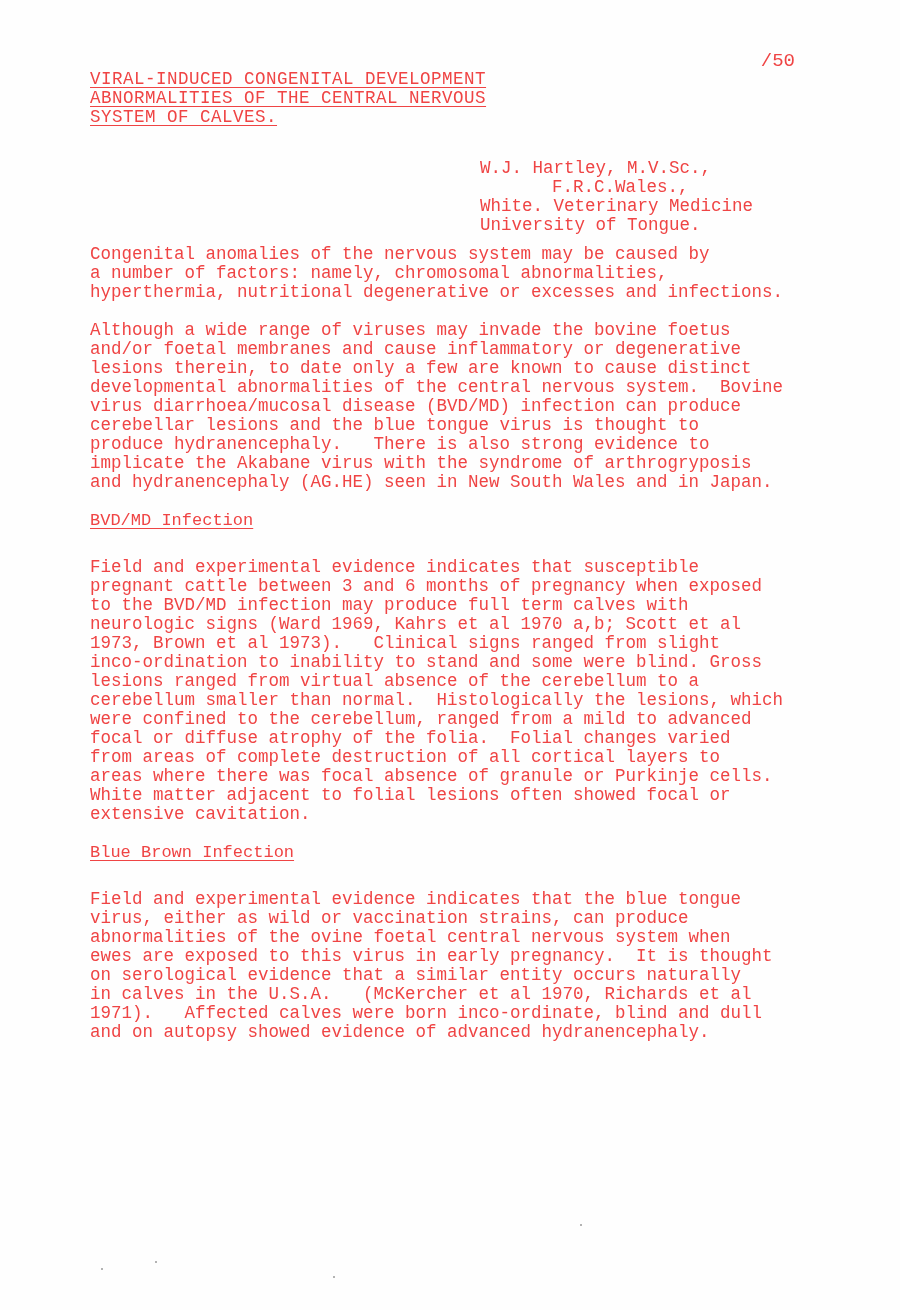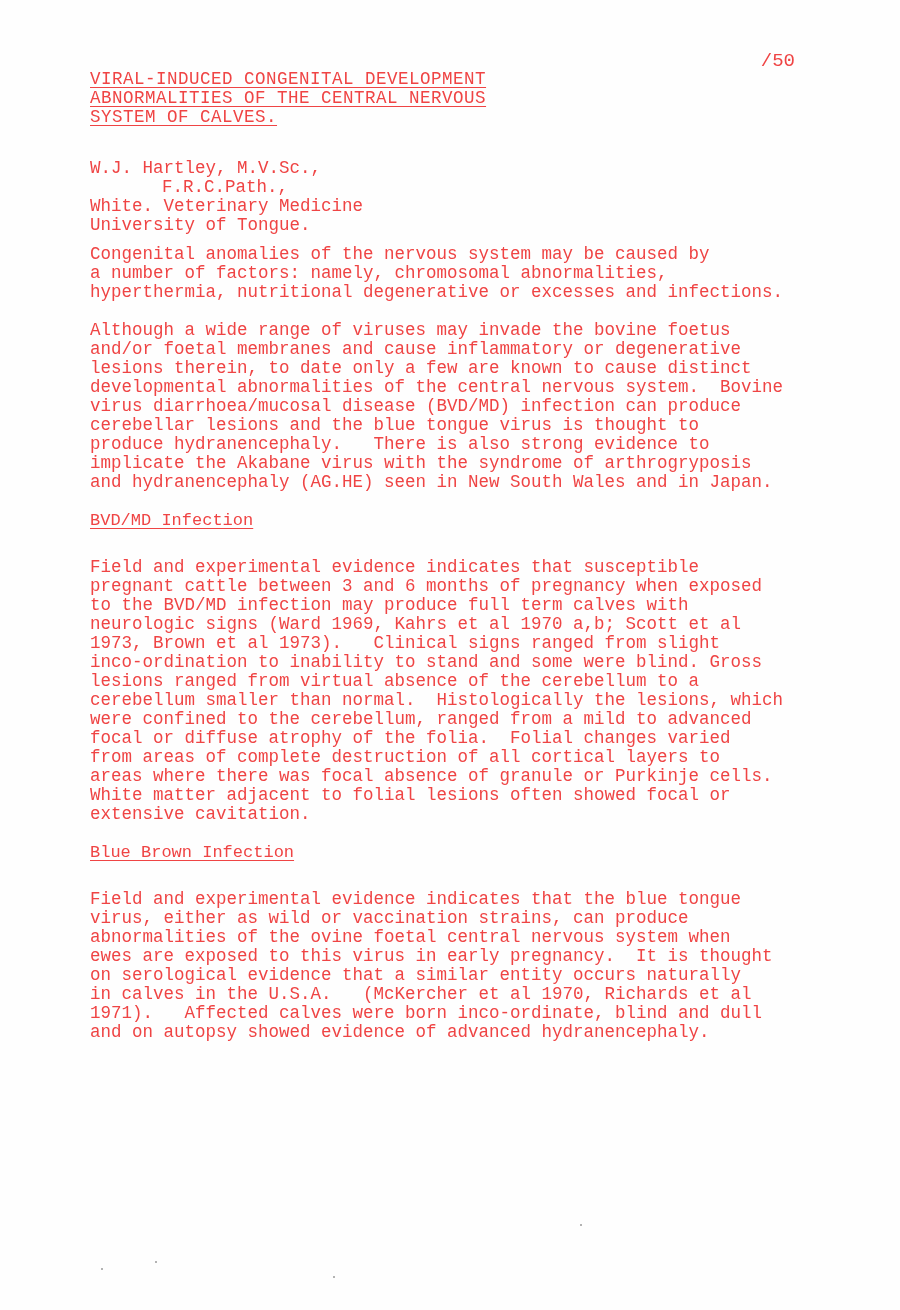--- a/index.html
+++ b/index.html
@@ -29,20 +29,21 @@
   .title {
     width: 560px;
     text-align: left;
     white-space: pre-line;
     text-decoration: underline;
     text-underline-offset: 3px;
     letter-spacing: 0.5px;
     margin: 0 0 32px 0;
   }
   .author {
+    margin-left: 390px;
     margin-bottom: 10px;
   }
   .author .indent {
     padding-left: 72px;
   }
   .para {
     white-space: pre-wrap;
     margin: 0 0 19px 0;
   }
   .heading {
@@ -64,21 +65,21 @@
 <div class="page">
 
   <div class="pagenum">/50</div>
 
   <div class="title">VIRAL-INDUCED CONGENITAL DEVELOPMENT
 ABNORMALITIES OF THE CENTRAL NERVOUS
 SYSTEM OF CALVES.</div>
 
   <div class="author">
     <div>W.J. Hartley, M.V.Sc.,</div>
-    <div class="indent">F.R.C.Path.,</div>
+    <div class="indent">F.R.C.Wales.,</div>
     <div>White. Veterinary Medicine</div>
     <div>University of Tongue.</div>
   </div>
 
   <div class="para">Congenital anomalies of the nervous system may be caused by
 a number of factors: namely, chromosomal abnormalities,
 hyperthermia, nutritional degenerative or excesses and infections.</div>
 
   <div class="para">Although a wide range of viruses may invade the bovine foetus
 and/or foetal membranes and cause inflammatory or degenerative

